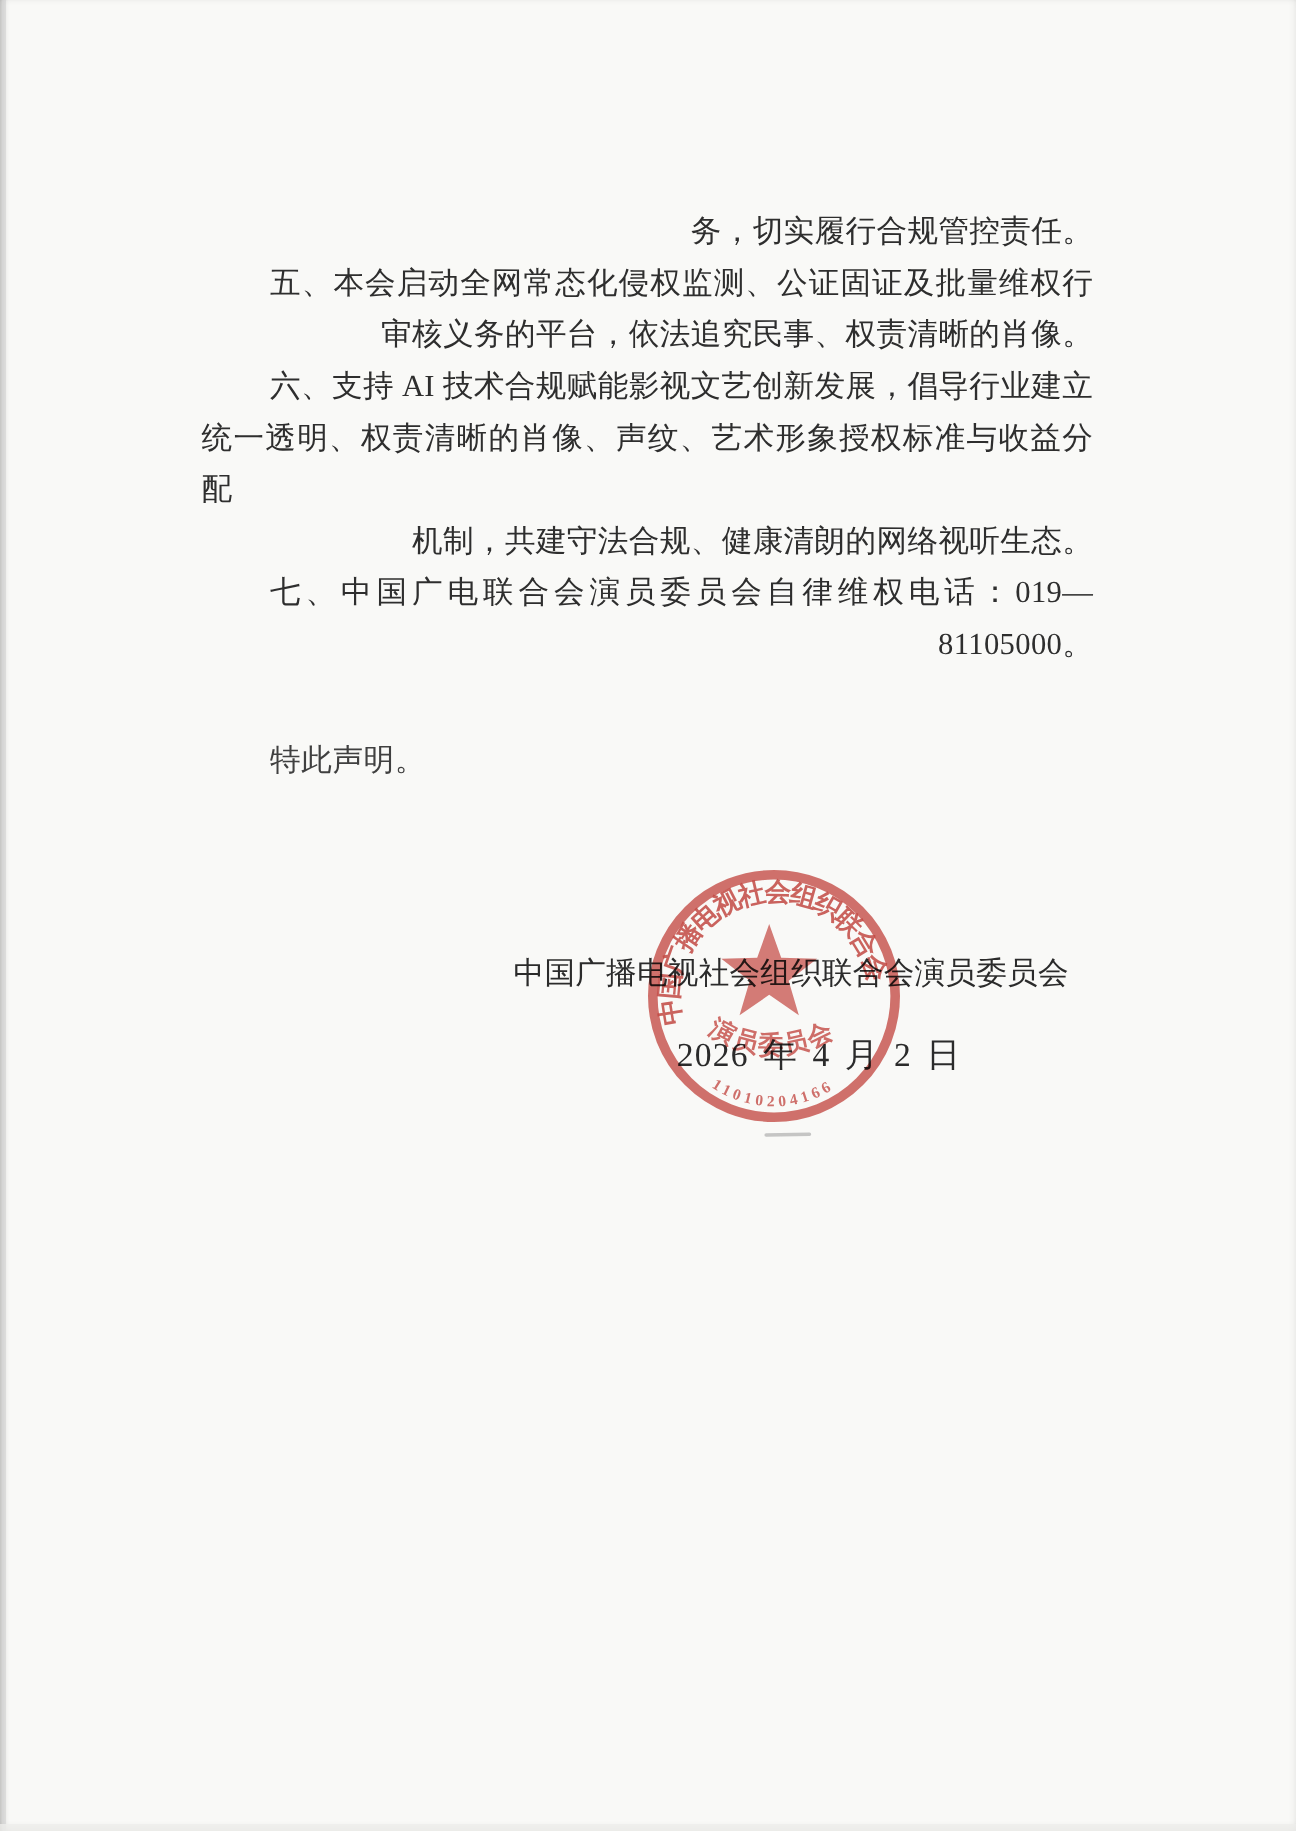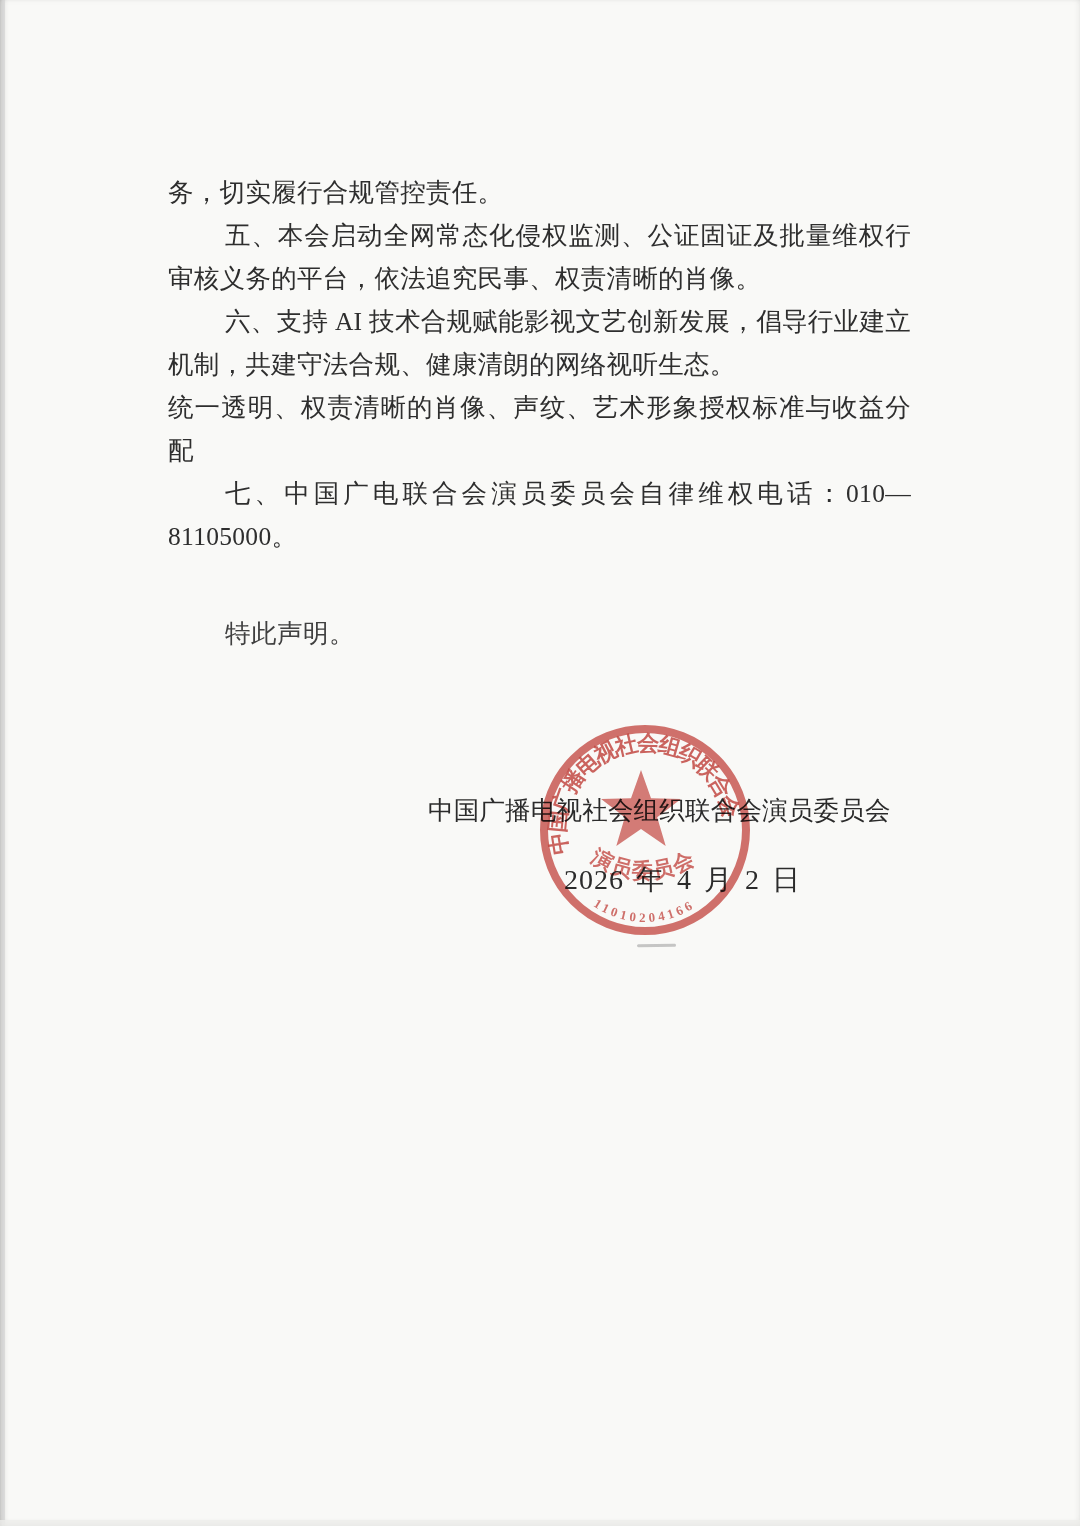--- a/index.html
+++ b/index.html
@@ -34,21 +34,21 @@
   .body-text {
     position: absolute;
     left: 168px;
     top: 171px;
     width: 743px;
     font-size: 25.5px;
     line-height: 43px;
     color: #2e2e2e;
     letter-spacing: 0.3px;
   }
-  .line { min-height: 43px; }
+  .line { min-height: 43px; text-align: right; }
   .line.indent { text-indent: 57px; }
   .line.fill {
     text-align: justify;
     text-align-last: justify;
   }
 
   .closing {
     position: absolute;
     left: 225px;
     top: 612px;
@@ -115,23 +115,23 @@
 
 <div class="page">
   <div class="edge-left"></div>
   <div class="edge-bottom"></div>
 
   <div class="body-text">
     <div class="line">务，切实履行合规管控责任。</div>
     <div class="line indent fill">五、本会启动全网常态化侵权监测、公证固证及批量维权行</div>
     <div class="line">审核义务的平台，依法追究民事、权责清晰的肖像。</div>
     <div class="line indent fill">六、支持 AI 技术合规赋能影视文艺创新发展，倡导行业建立</div>
+    <div class="line fill">统一透明、权责清晰的肖像、声纹、艺术形象授权标准与收益分配</div>
     <div class="line">机制，共建守法合规、健康清朗的网络视听生态。</div>
-    <div class="line fill">统一透明、权责清晰的肖像、声纹、艺术形象授权标准与收益分配</div>
-    <div class="line indent fill">七、中国广电联合会演员委员会自律维权电话：010—</div>
+    <div class="line indent fill">七、中国广电联合会演员委员会自律维权电话：019—</div>
     <div class="line">81105000。</div>
   </div>
 
   <div class="closing">特此声明。</div>
 
   <div class="signature">中国广播电视社会组织联合会演员委员会</div>
 
   <div class="issue-date">2026 年 4 月 2 日</div>
 
   <svg class="seal" viewBox="0 0 240 240">

